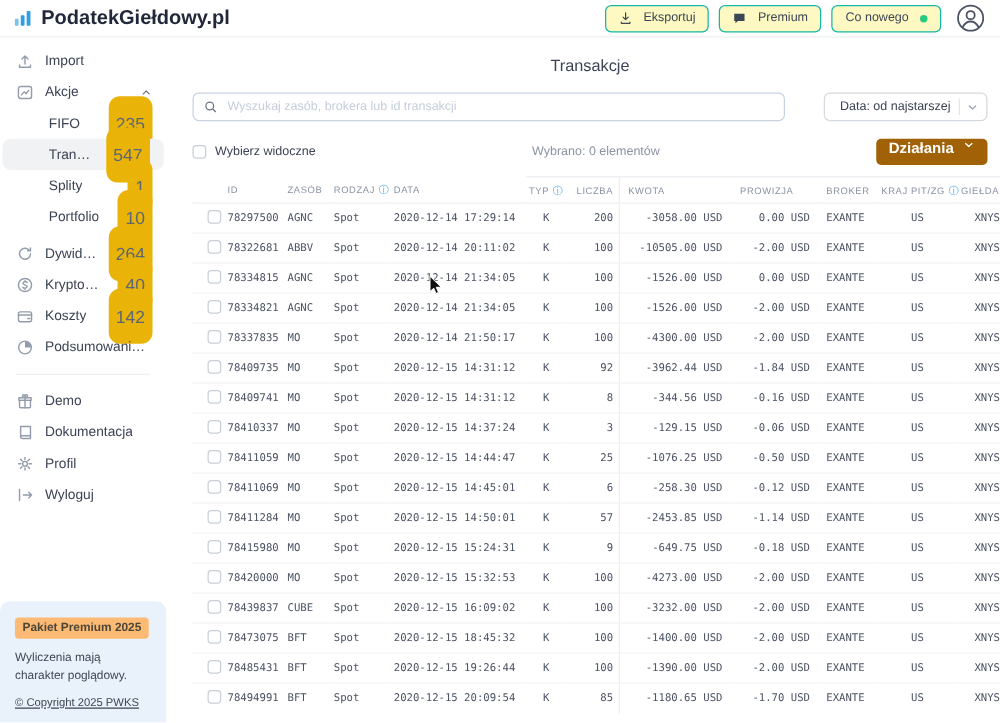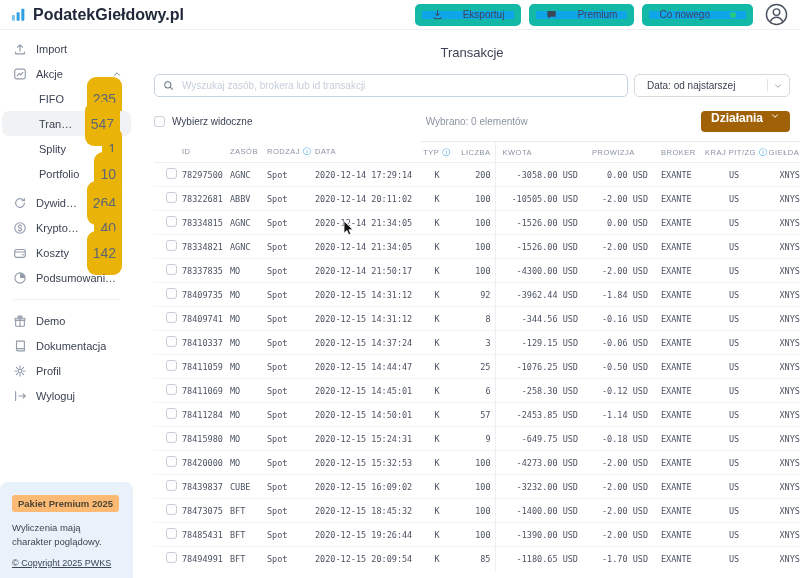--- a/index.html
+++ b/index.html
@@ -11,22 +11,22 @@
   }
   
   .topbar {
     height:30px; display:flex; align-items:center; justify-content:space-between;
     padding:0 12px 0 10px; border-bottom:1px solid #edeff2; background:#fff;
   }
   .brand { display:flex; align-items:center; gap:6px; }
   .brand-name { font-size:16px; font-weight:bold; color:#20283a; }
   .topbar-right { display:flex; align-items:center; gap:8px; }
   .tbtn {
-    display:flex; align-items:center; gap:20px; height:22px; padding:0 10px;
-    border:7px solid #14b8a6; border-radius:5px; background:#0ea5e9;
+    display:flex; align-items:center; gap:9px; height:22px; padding:0 10px;
+    border:1px solid #14b8a6; border-radius:5px; background:#fef9c3;
     font-size:10px; color:#3d4654; cursor:pointer;
   }
   .gdot { width:6px; height:6px; border-radius:50%; background:#27c87f; display:inline-block; }
   .avatar { width:23px; height:23px; margin-left:4px; }
   
   .app { display:flex; height:548px;gap:12px; }
   .sidebar { width:133px; flex:none; display:flex; flex-direction:column; padding-top:6px; }
   .content { flex:1; padding:0 10px 0 9px; position:relative; min-width:0; }
   
   .nav-item {
@@ -59,21 +59,21 @@
   .page-title { text-align:center; font-size:13px; font-weight:400; color:#3b4354; margin:15px 0 14px; }
   .controls { display:flex; align-items:center; }
   .search {
     width:474px; display:flex; align-items:center; gap:6px;
     border:1px solid #c7d3e2; border-radius:5px; height:23px; padding:0 8px; background:#fff;
   }
   .search svg { width:11px; height:11px; stroke:#6b7686; fill:none; stroke-width:1.5; flex:none; }
   .search input { border:none; outline:none; flex:1; font-size:10px; color:#3b4354; background:transparent; min-width:0; }
   .search input::placeholder { color:#c5cedb; }
   .sortdd {
-    margin-left:auto; width:156px; height:23px; border:1px solid #d5dae1; border-radius:5px;
+    margin-left:auto; width:131px; height:23px; border:1px solid #d5dae1; border-radius:5px;
     display:flex; align-items:center; font-size:10px; color:#3b4354; padding:0 6px 0 12px; cursor:pointer; background:#fff;
   }
   .sortdd .sep { width:1px; height:13px; background:#e2e6ea; margin:0 5px 0 auto; }
   .sortdd svg, .abtn svg { width:10px; height:10px; fill:none; stroke-width:1.6; stroke-linecap:round; stroke-linejoin:round; }
   .sortdd svg { stroke:#9aa3b0; }
   .selectbar { display:flex; align-items:center; margin-top:13px; height:22px; }
   .cb { display:inline-block; width:11px; height:11px; border:1px solid #c9cfd8; border-radius:3px; background:#fff; flex:none; }
   .selvis { display:flex; align-items:center; gap:7px; font-size:10px; color:#3b4354; cursor:pointer; }
   .selcount { flex:1; text-align:center; font-size:10px; color:#8b94a3; }
   .abtn {

